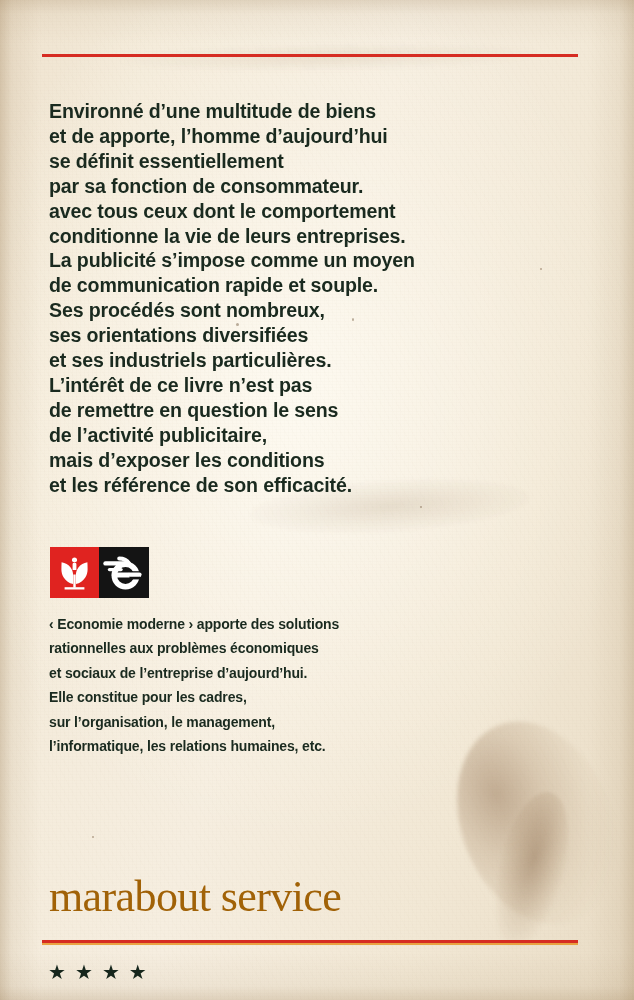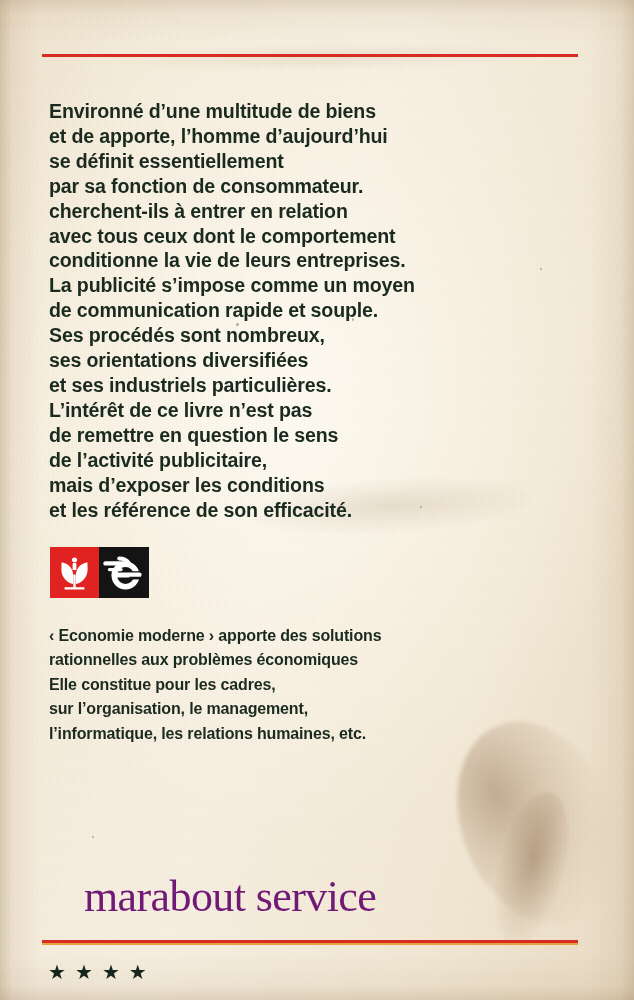--- a/index.html
+++ b/index.html
@@ -107,23 +107,22 @@
     letter-spacing: -0.15px;
     white-space: nowrap;
   }
   .blurb-main {
     top: 99px;
     font-size: 19.6px;
     line-height: 24.9px;
   }
   .blurb-series {
     top: 612px;
-    font-size: 16px;
+    font-size: 14px;
     line-height: 24.4px;
-    margin-top: 12px;
   }
   .blurb div { white-space: nowrap; }
 
   
   .logo {
     position: absolute;
     left: 50px;
     top: 547px;
     display: flex;
     align-items: stretch;
@@ -137,24 +136,23 @@
   .logo-tile.black { background: #141414; }
 
   
   .imprint {
     position: absolute;
     left: 49px;
     top: 872px;
     font-family: "Liberation Serif", "DejaVu Serif", serif;
     font-size: 44px;
     line-height: 50px;
-    color: #701a75;
+    color: #a16207;
     letter-spacing: -0.6px;
     white-space: nowrap;
-    margin-left: 35px;
   }
 
   
   .stars {
     position: absolute;
     left: 48px;
     top: 962px;
     display: flex;
     gap: 9px;
     color: #16261c;
@@ -185,21 +183,20 @@
 
   <div class="content">
 
     <div class="rule rule-top"></div>
 
     <div class="blurb blurb-main">
       <div>Environné d’une multitude de biens</div>
       <div>et de apporte, l’homme d’aujourd’hui</div>
       <div>se définit essentiellement</div>
       <div>par sa fonction de consommateur.</div>
-      <div>cherchent-ils à entrer en relation</div>
       <div>avec tous ceux dont le comportement</div>
       <div>conditionne la vie de leurs entreprises.</div>
       <div>La publicité s’impose comme un moyen</div>
       <div>de communication rapide et souple.</div>
       <div>Ses procédés sont nombreux,</div>
       <div>ses orientations diversifiées</div>
       <div>et ses industriels particulières.</div>
       <div>L’intérêt de ce livre n’est pas</div>
       <div>de remettre en question le sens</div>
       <div>de l’activité publicitaire,</div>
@@ -233,20 +230,21 @@
           </g>
           <rect x="30.5" y="24.2" width="10.5" height="8.2" fill="#141414"></rect>
           <path d="M31.0 27.6 H40.4" stroke="#ffffff" stroke-width="4.4" stroke-linecap="round" fill="none"></path>
         </svg>
       </div>
     </div>
 
     <div class="blurb blurb-series">
       <div>‹ Economie moderne › apporte des solutions</div>
       <div>rationnelles aux problèmes économiques</div>
+      <div>et sociaux de l’entreprise d’aujourd’hui.</div>
       <div>Elle constitue pour les cadres,</div>
       <div>sur l’organisation, le management,</div>
       <div>l’informatique, les relations humaines, etc.</div>
     </div>
 
     <div class="imprint">marabout service</div>
 
     <div class="rule rule-bottom"></div>
 
     <div class="stars">

